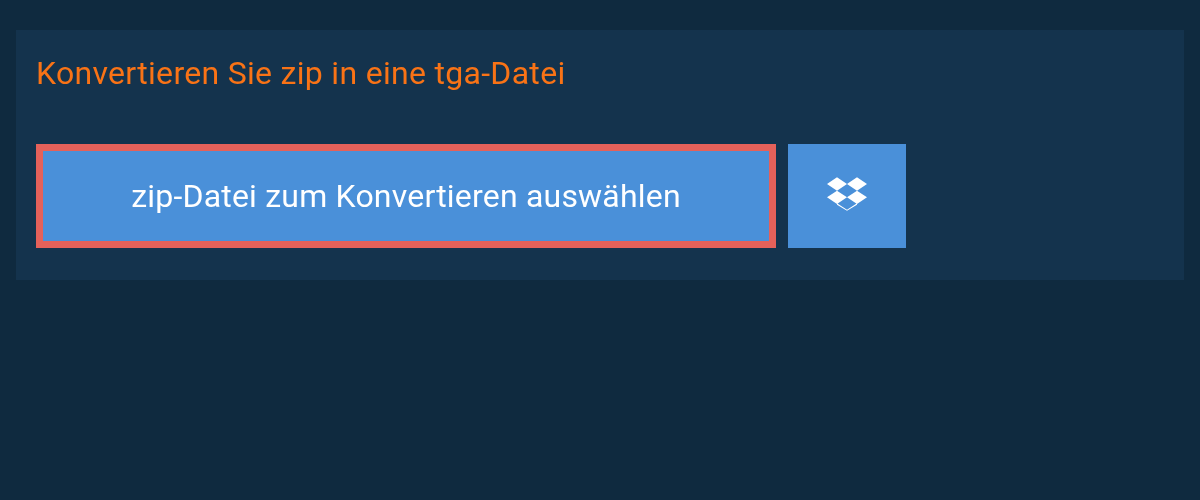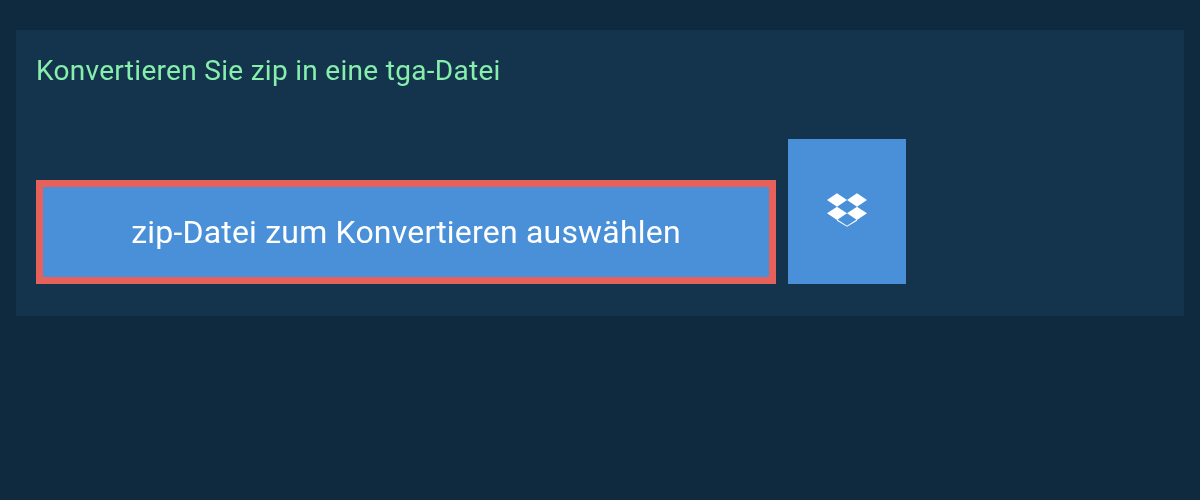--- a/index.html
+++ b/index.html
@@ -18,22 +18,22 @@
       background: #14334d;
       margin: 30px 16px 0 16px;
       padding-bottom: 32px;
     }
     .heading-wrap {
       background: #14334d;
       display: inline-block;
       padding: 24px 40px 24px 20px;
     }
     .heading {
-      color: #86efac;
-      font-size: 28px;
+      color: #f97316;
+      font-size: 32px;
       font-weight: 400;
       letter-spacing: 0.3px;
     }
     .button-row {
       display: flex;
       gap: 12px;
       padding: 28px 20px 0 20px;
     }
     .select-file-button {
       background: #4a90d9;
@@ -42,21 +42,20 @@
       font-size: 32px;
       font-weight: 400;
       padding: 26px 44px;
       text-align: center;
       cursor: pointer;
       letter-spacing: 0.2px;
       display: flex;
       align-items: center;
       justify-content: center;
       min-width: 740px;
-      margin-top: 41px;
     }
     .dropbox-button {
       background: #4a90d9;
       width: 118px;
       display: flex;
       align-items: center;
       justify-content: center;
       cursor: pointer;
     }
     .dropbox-button svg {

